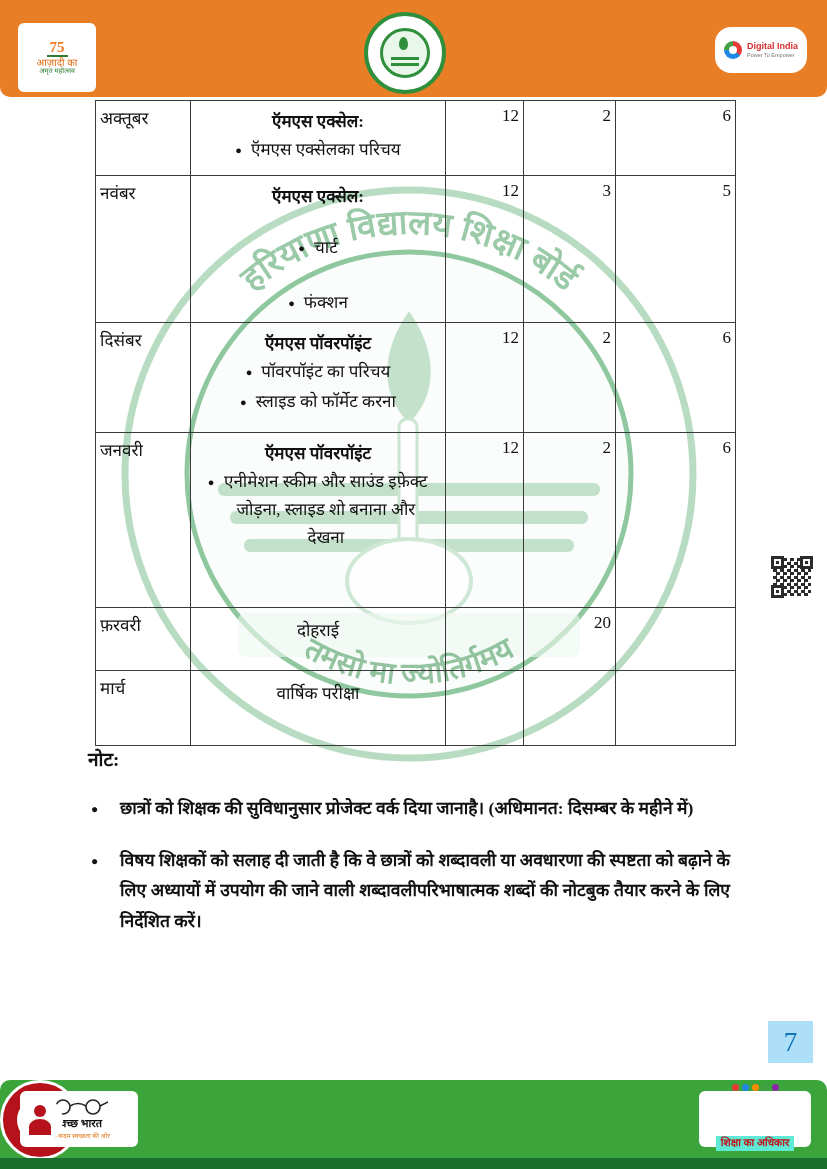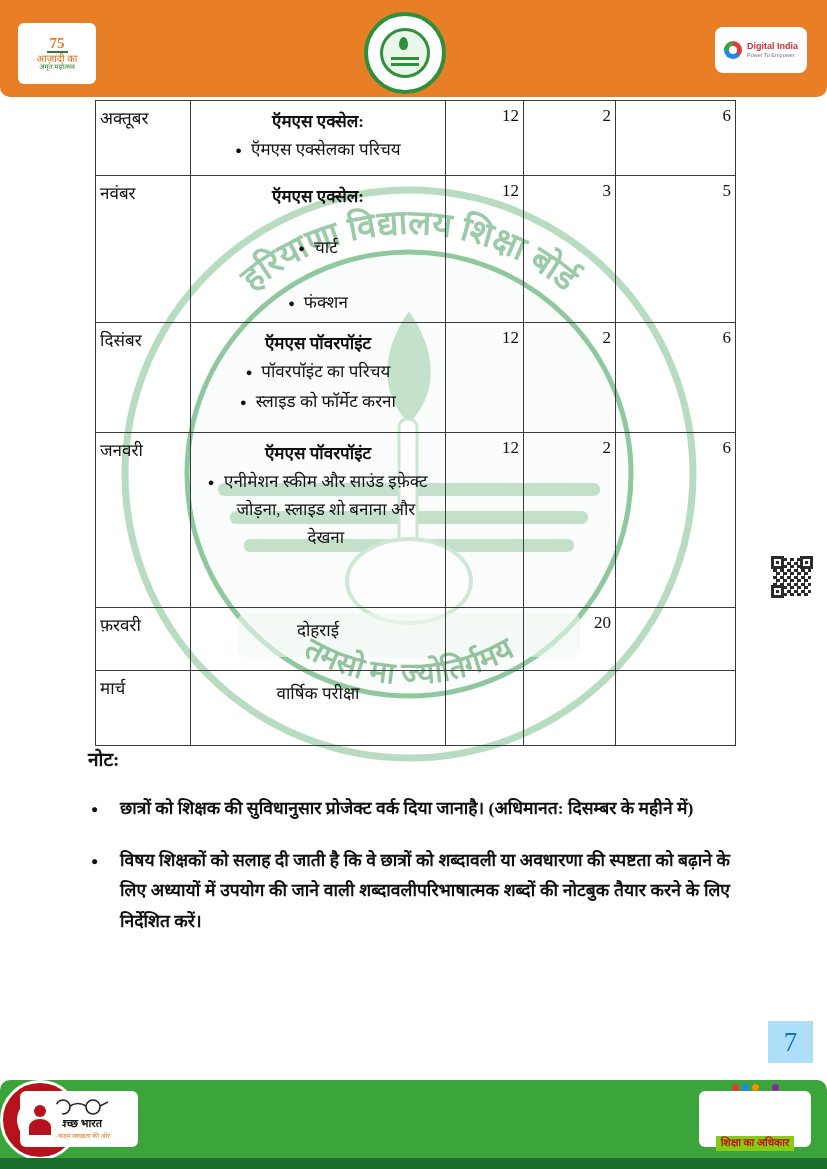--- a/index.html
+++ b/index.html
@@ -5,37 +5,37 @@
   html,body { margin:0; padding:0; background:#ffffff; }
   .page {
     position:relative; width:827px; height:1169px; margin:0 auto;
     background:#ffffff; overflow:hidden;
     font-family:"Liberation Serif","DejaVu Serif",serif; color:#111;
   }
 
   
   .header { position:absolute; left:0; top:0; right:0; height:97px;
     background:#E87E25; border-radius:0 0 10px 10px; }
-  .azadi-box { position:absolute; left:18px; top:23px; width:78px; height:61px;
+  .azadi-box { position:absolute; left:18px; top:23px; width:78px; height:69px;
     background:#fff; border-radius:6px; display:flex; flex-direction:column;
     align-items:center; justify-content:center; line-height:1.1; }
   .azadi-num { font-size:15px; font-weight:bold; color:#f47a20;
     border-bottom:2px solid #2e7d32; padding:0 3px; }
   .azadi-l1 { font-size:10px; color:#e06a10; }
   .azadi-l2 { font-size:7px; color:#2e7d32; }
   .emblem { position:absolute; left:364px; top:12px; width:74px; height:74px;
     border-radius:50%; background:#fff; border:4px solid #2f8f3b;
     display:flex; align-items:center; justify-content:center; }
   .emblem-inner { width:44px; height:44px; border-radius:50%;
     background:#e9f6ea; border:3px solid #2f8f3b; position:relative; }
   .emblem-flame { position:absolute; left:16px; top:6px; width:9px; height:13px;
     background:#2f8f3b; border-radius:50% 50% 50% 50%/60% 60% 40% 40%; }
   .emblem-bar { position:absolute; left:8px; right:8px; height:3px; background:#2f8f3b; }
   .digital-box { position:absolute; right:20px; top:27px; width:92px; height:46px;
-    background:#fff; border-radius:8px; display:flex; align-items:center;
+    background:#fff; border-radius:16px; display:flex; align-items:center;
     justify-content:center; gap:5px;
     font-family:"Liberation Sans","DejaVu Sans",sans-serif; }
   .di-mark { width:18px; height:18px; border-radius:50%;
     background:conic-gradient(#e53935 0 35%, #1e88e5 35% 75%, #43a047 75% 100%);
     position:relative; }
   .di-mark::after { content:""; position:absolute; inset:5px; background:#fff; border-radius:50%; }
   .di-text { display:flex; flex-direction:column; line-height:1.1; }
   .di-title { font-size:9px; color:#d32f2f; font-weight:bold; }
   .di-sub { font-size:5.5px; color:#777; }
 
@@ -95,21 +95,21 @@
   .bbbp-inner { width:46px; height:46px; border-radius:50%; background:#fff; position:relative; }
   .bbbp-head { position:absolute; left:17px; top:8px; width:12px; height:12px;
     border-radius:50%; background:#B5121B; }
   .bbbp-body { position:absolute; left:12px; top:22px; width:22px; height:16px;
     border-radius:50% 50% 0 0; background:#B5121B; }
   .fb-right { right:16px; top:11px; width:112px; height:56px; display:flex;
     flex-direction:column; align-items:center; justify-content:center; gap:3px; }
   .rte-kids { display:flex; gap:3px; }
   .rte-kids i { width:7px; height:7px; border-radius:50%; display:block; }
   .rte-title { font-size:10.5px; font-weight:bold; color:#c0121b;
-    background:#84cc16; padding:1px 5px; line-height:1.2;margin-top:42px; }
+    background:#5eead4; padding:1px 5px; line-height:1.2;margin-top:42px; }
   .tricolor { width:80px; height:3px;
     background:linear-gradient(90deg,#f47a20 33%,#fff 33% 66%,#2e7d32 66%); }
 </style>
 </head>
 <body>
 
 <div class="page">
 
   <div class="header">
     <div class="azadi-box">

